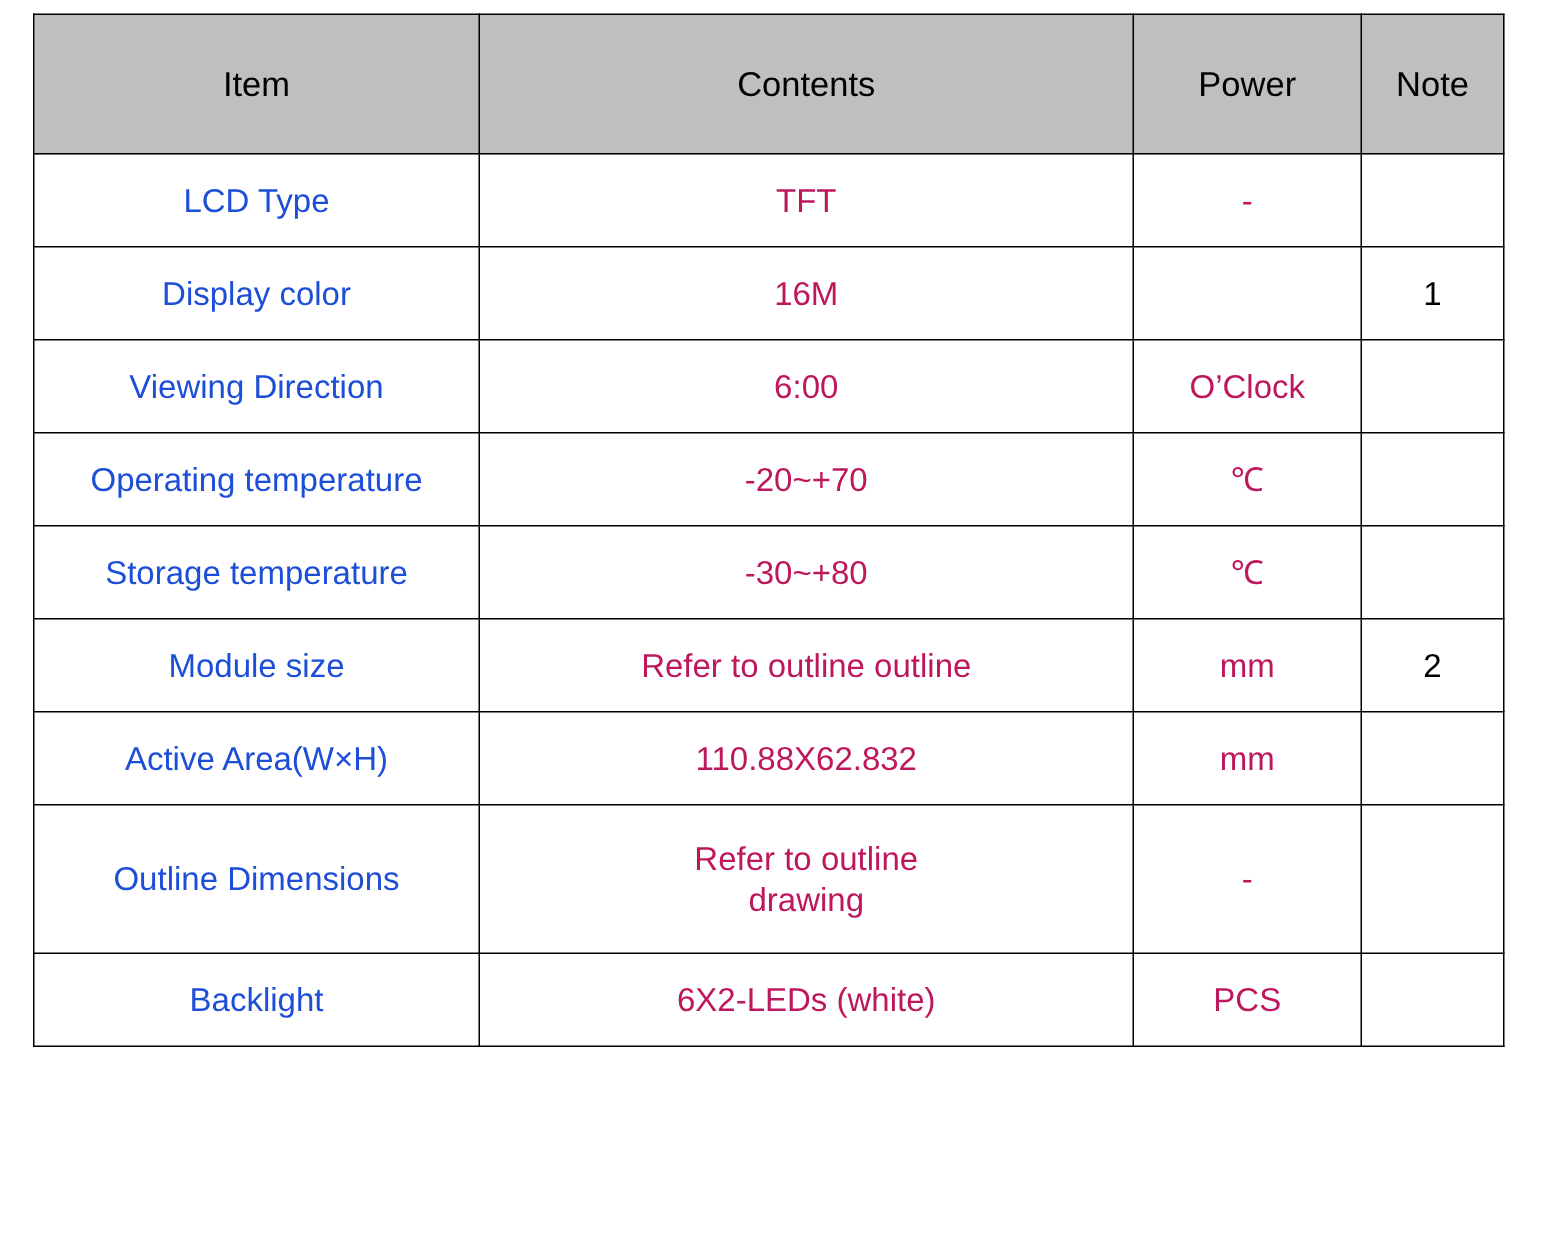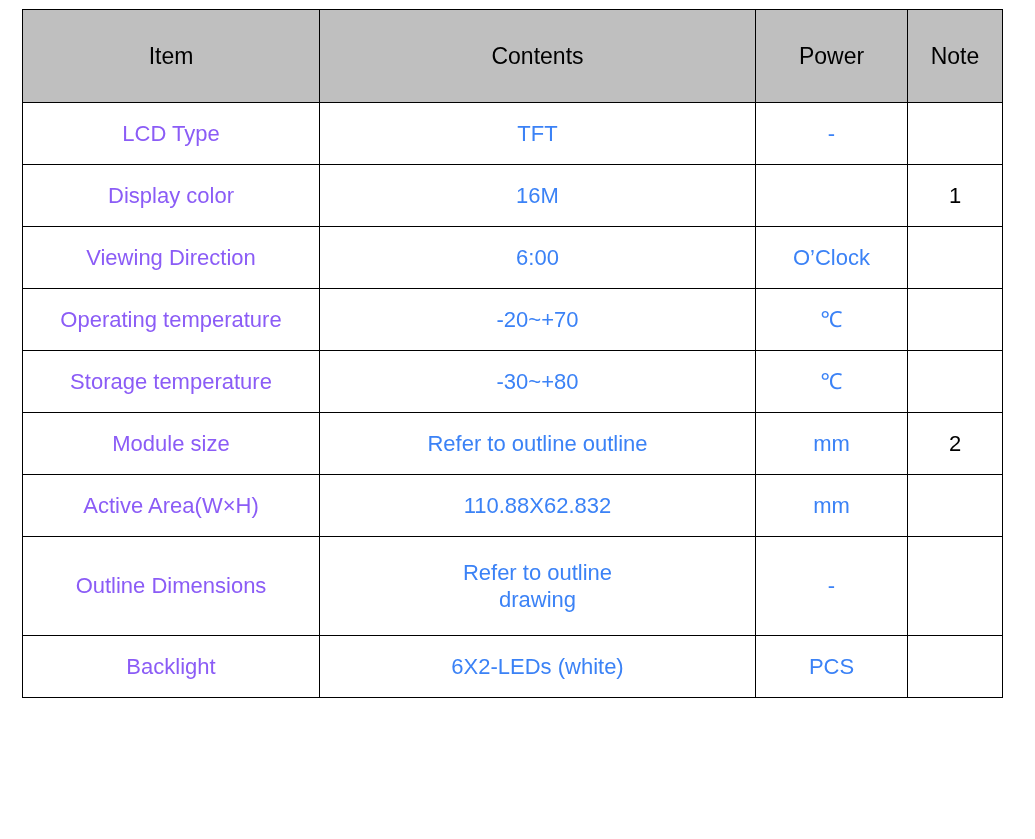--- a/index.html
+++ b/index.html
@@ -48,25 +48,25 @@
     height: 92px;
   }
   .spec-table tbody td {
     height: 61px;
     font-size: 22px;
   }
   .spec-table tbody tr.tall td {
     height: 98px;
   }
   td.item-cell {
-    color: #8b5cf6;
+    color: #1d4ed8;
   }
   td.contents-cell,
   td.unit-cell {
-    color: #3b82f6;
+    color: #be185d;
   }
   td.note-cell {
     color: #000000;
     font-size: 22px;
   }
   td.empty-cell { color: transparent; }
   .two-line { display: block; }
 </style>
 </head>
 <body>

